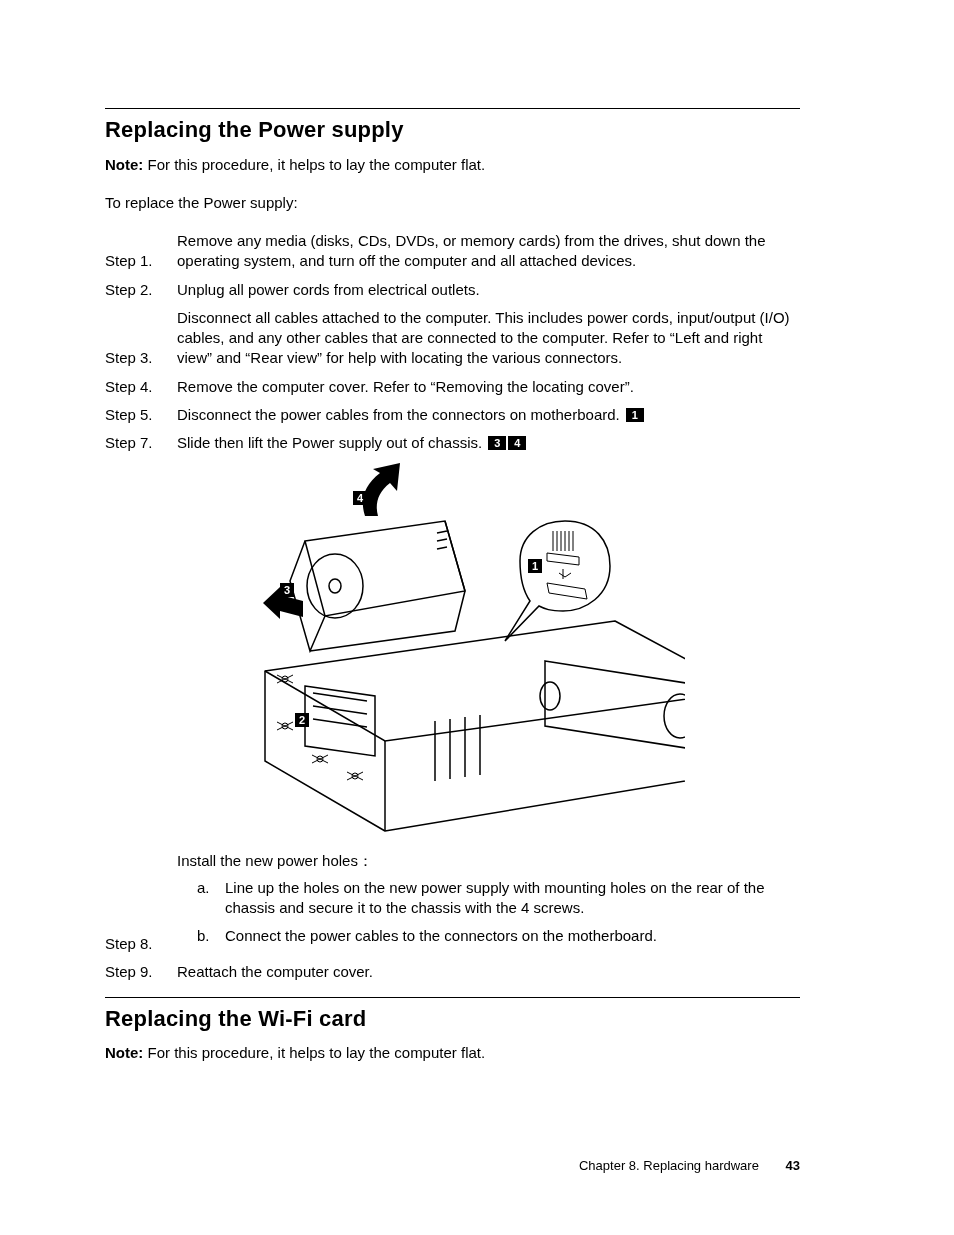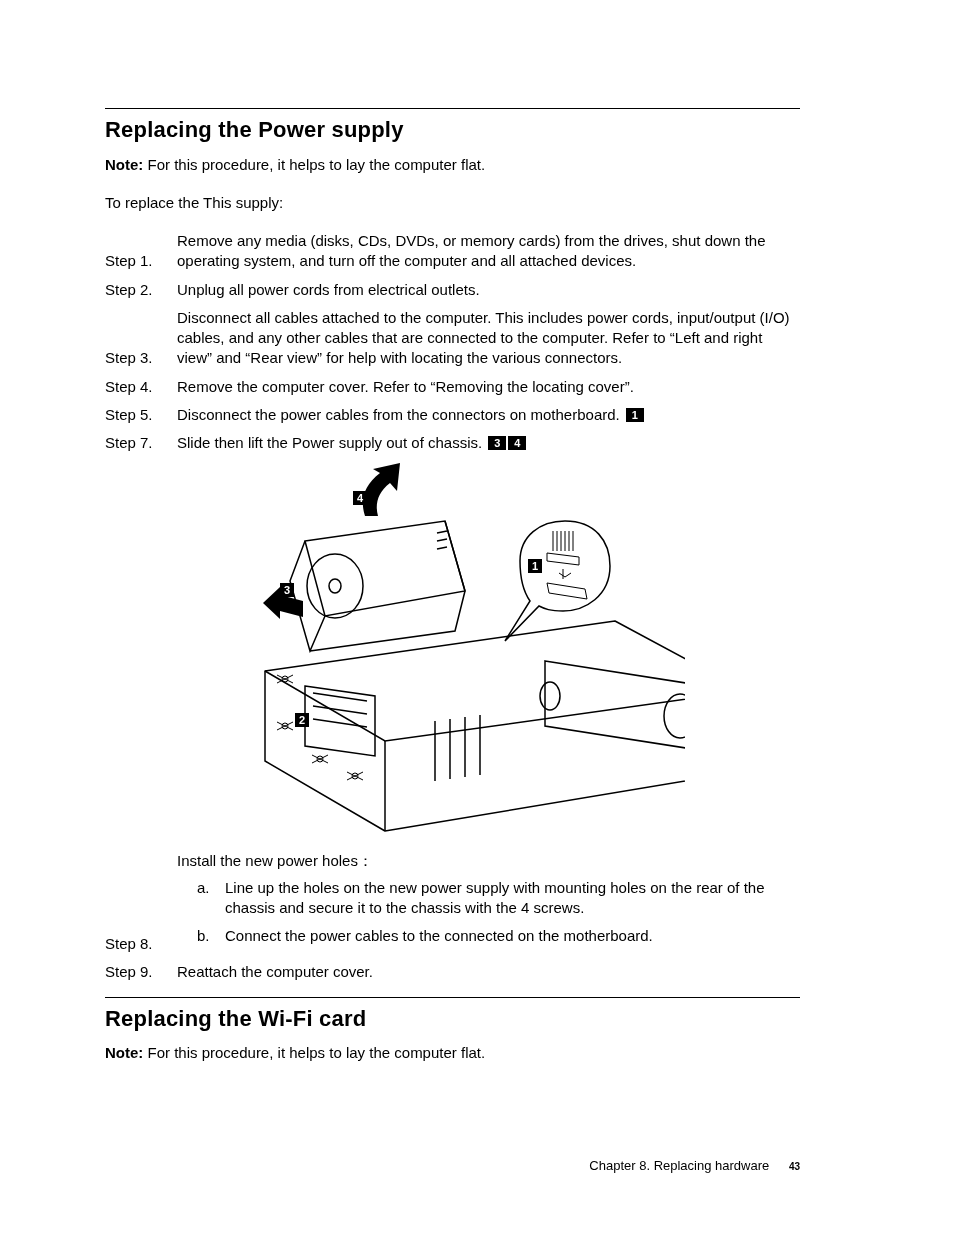--- a/index.html
+++ b/index.html
@@ -98,37 +98,37 @@
     line-height: 12px;
   }
   .footer {
     position: absolute;
     right: 90px;
     bottom: 60px;
     font-size: 13px;
   }
   .footer .pnum {
     font-weight: bold;
-    font-size: 10px;
-    margin-left: 16px;
+    font-size: 13px;
+    margin-left: 23px;
   }
 </style>
 </head>
 <body>
 
 <div class="page">
 
   <hr class="rule">
   <h2 class="section">Replacing the Power supply</h2>
 
   <p>
     <span class="note-label">Note:</span><span> For this procedure, it helps to lay the computer flat.</span>
   </p>
 
-  <p>To replace the This supply:</p>
+  <p>To replace the Power supply:</p>
 
   <div class="steps">
     <div class="step-row">
       <div class="step-label">Step 1.</div>
       <div class="step-body"><span>Remove any media (disks, CDs, DVDs, or memory cards) from the drives, shut down the operating system, and turn off the computer and all attached devices.</span></div>
     </div>
     <div class="step-row">
       <div class="step-label">Step 2.</div>
       <div class="step-body"><span>Unplug all power cords from electrical outlets.</span></div>
     </div>
@@ -215,21 +215,21 @@
       <div class="step-label">Step 8.</div>
       <div class="step-body">
         <span>Install the new power holes：</span>
         <div class="sub-steps">
           <div class="sub-row">
             <div class="sub-label">a.</div>
             <div>Line up the holes on the new power supply with mounting holes on the rear of the chassis and secure it to the chassis with the 4 screws.</div>
           </div>
           <div class="sub-row">
             <div class="sub-label">b.</div>
-            <div>Connect the power cables to the connected on the motherboard.</div>
+            <div>Connect the power cables to the connectors on the motherboard.</div>
           </div>
         </div>
       </div>
     </div>
     <div class="step-row">
       <div class="step-label">Step 9.</div>
       <div class="step-body"><span>Reattach the computer cover.</span></div>
     </div>
   </div>
 

